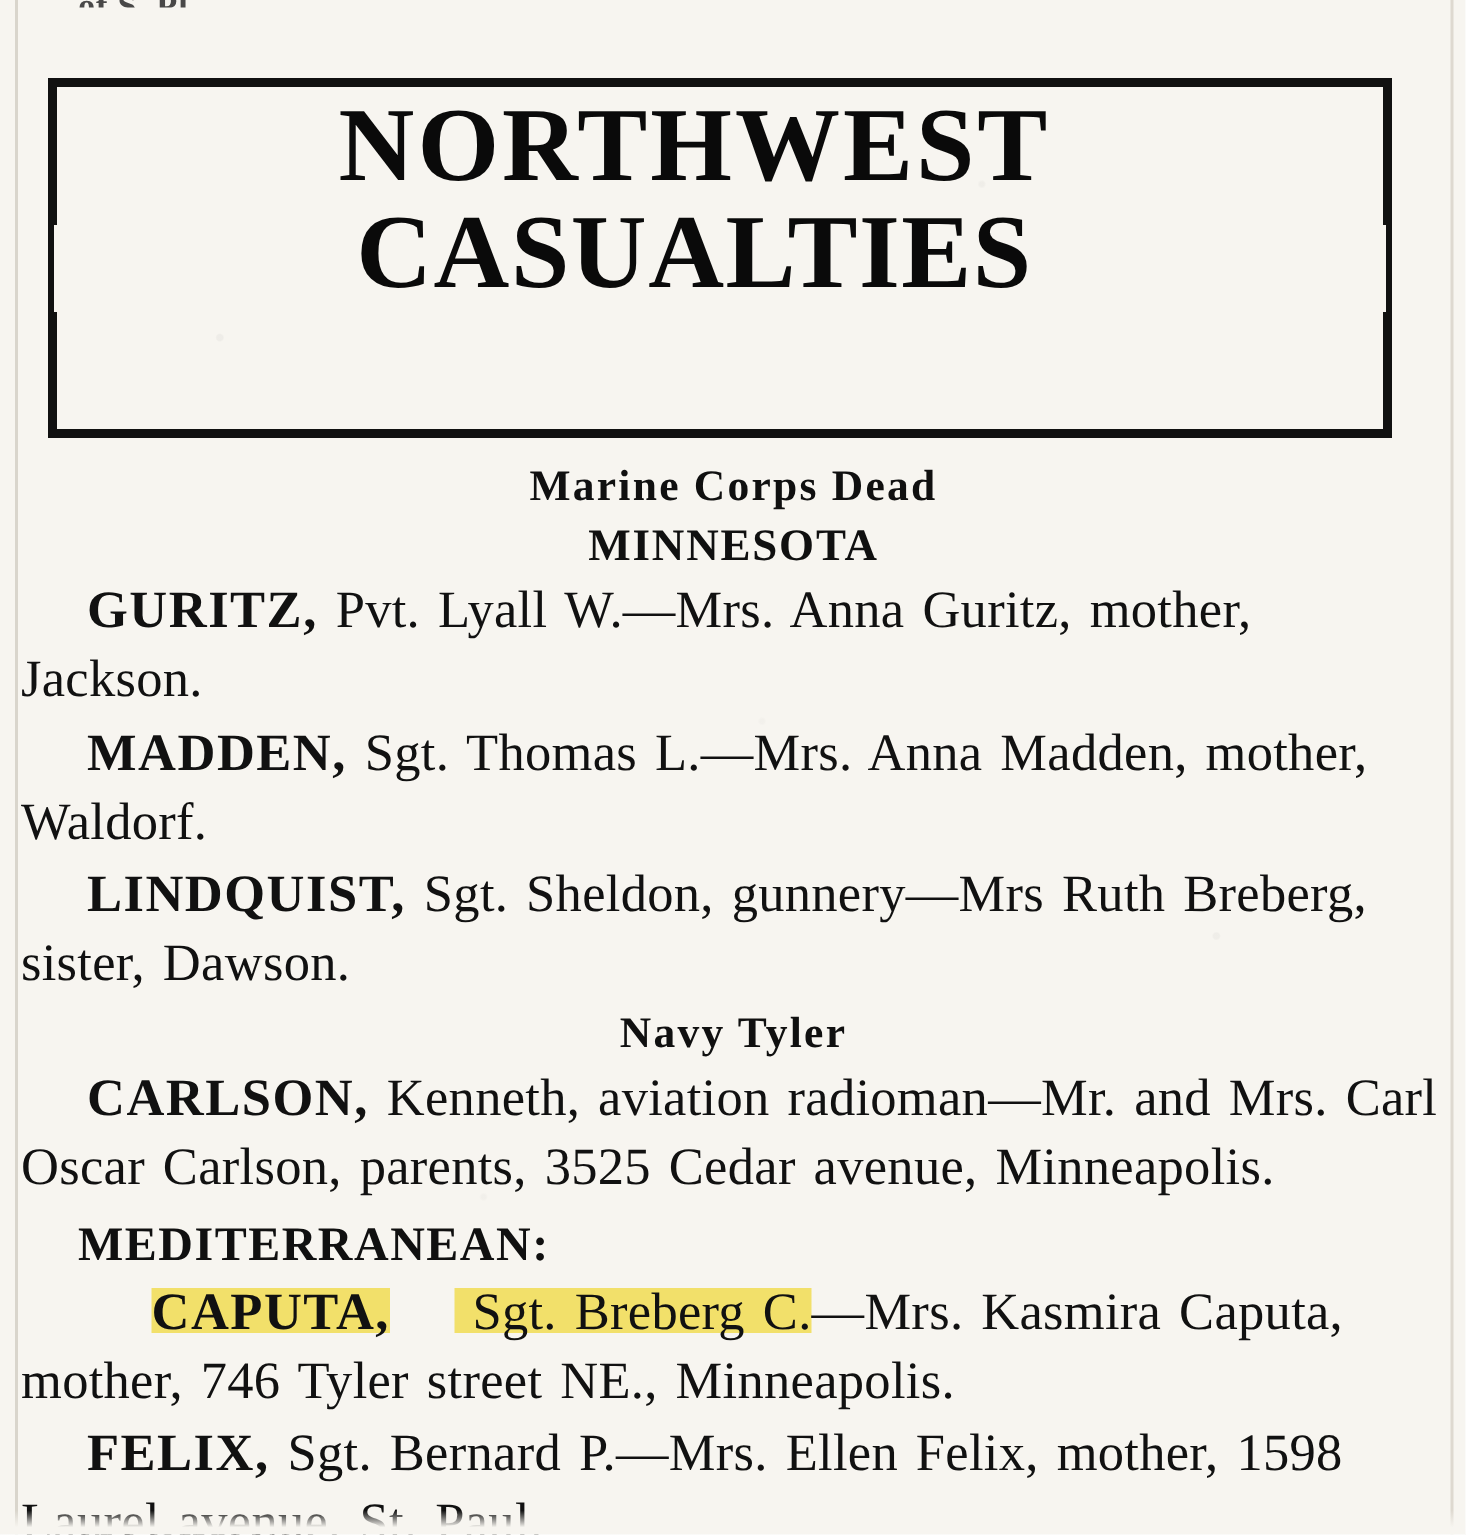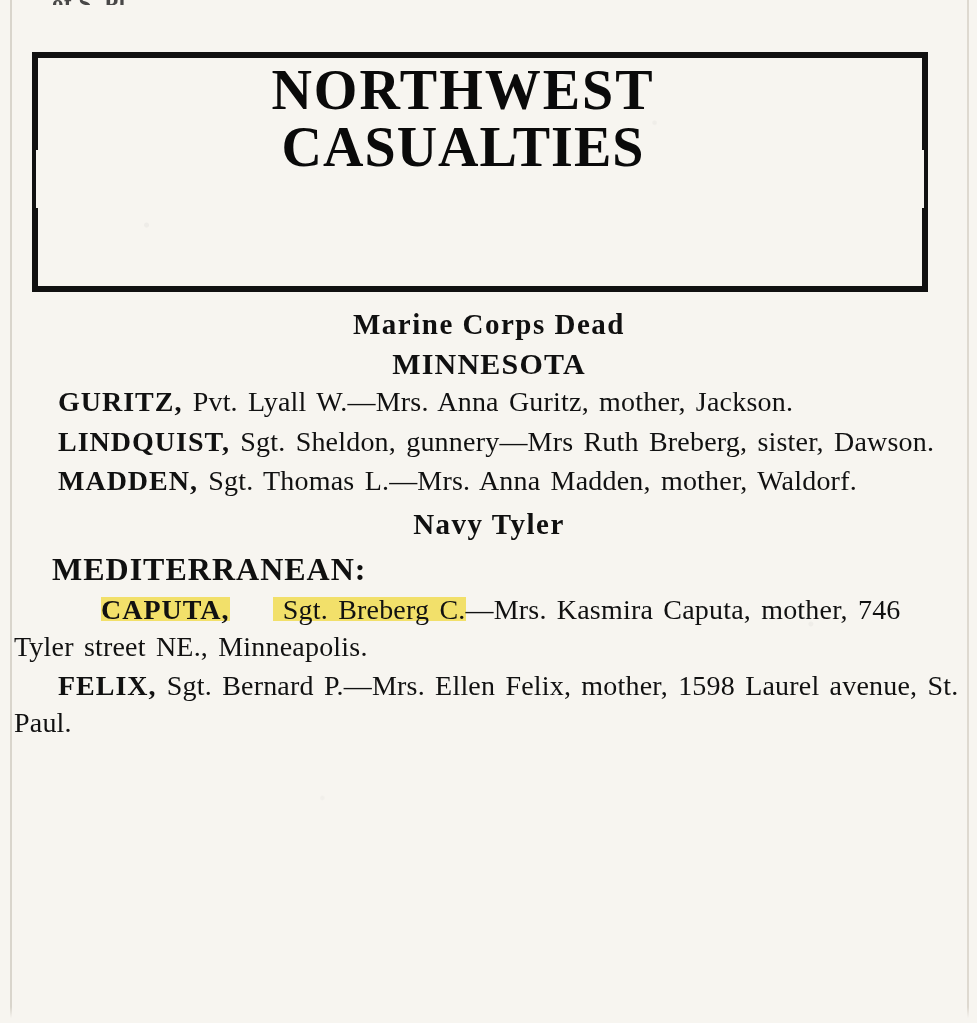--- a/index.html
+++ b/index.html
@@ -79,21 +79,21 @@
   .notch.r { right: -2px; top: 92px; }
 
   .headline {
     position: absolute;
     left: 32px;
     top: 62px;
     width: 862px;
     text-align: center;
     font-family: "Liberation Serif", serif;
     font-weight: bold;
-    font-size: 56px;
+    font-size: 70px;
     line-height: 1.02;
     letter-spacing: 2px;
     color: #0a0a0a;
   }
   .headline .l2 { display: block; letter-spacing: 1px; }
 
   .content {
     position: absolute;
     left: 14px;
     top: 300px;
@@ -124,21 +124,21 @@
     font-family: "Liberation Serif", serif;
     font-weight: bold;
     font-size: 32px;
     letter-spacing: 1px;
     margin: 10px 0 4px 38px;
     color: #101010;
   }
 
   .entry {
     font-family: "Liberation Serif", serif;
-    font-size: 28px;
+    font-size: 35px;
     line-height: 1.31;
     color: #111;
     text-indent: 44px;
     margin: 3px 0 2px 0;
     letter-spacing: 0.2px;
     word-spacing: 3px;
   }
   .entry .name {
     font-weight: bold;
     letter-spacing: 1px;
@@ -194,29 +194,32 @@
 
     <div class="subhead sub2">Marine Corps Dead</div>
 
     <div class="subhead">MINNESOTA</div>
 
     <p class="entry">
       <span class="name">GURITZ,</span><span> Pvt. Lyall W.—Mrs. Anna Guritz, mother, Jackson.</span>
     </p>
 
     <p class="entry">
+      <span class="name">MADDEN,</span><span> Sgt. Thomas L.—Mrs. Anna Madden, mother, Waldorf.</span>
+    </p>
+
+    <p class="entry">
       <span class="name">LINDQUIST,</span><span> Sgt. Sheldon, gunnery—Mrs Ruth Breberg, sister, Dawson.</span>
     </p>
 
-    <p class="entry">
-      <span class="name">MADDEN,</span><span> Sgt. Thomas L.—Mrs. Anna Madden, mother, Waldorf.</span>
-    </p>
-
     <div class="subhead sub2">Navy Tyler</div>
 
+    <p class="entry">
+      <span class="name">CARLSON,</span><span> Kenneth, aviation radioman—Mr. and Mrs. Carl Oscar Carlson, parents, 3525 Cedar avenue, Minneapolis.</span>
+    </p>
 
 
     <div class="region">MEDITERRANEAN:</div>
 
     <p class="entry hl">
       <span class="name">CAPUTA,</span><span class="hl-run"> Sgt. Breberg C.</span><span>—Mrs. Kasmira Caputa, mother, 746 Tyler street NE., Minneapolis.</span>
     </p>
 
     <p class="entry">
       <span class="name">FELIX,</span><span> Sgt. Bernard P.—Mrs. Ellen Felix, mother, 1598 Laurel avenue, St. Paul.</span>

